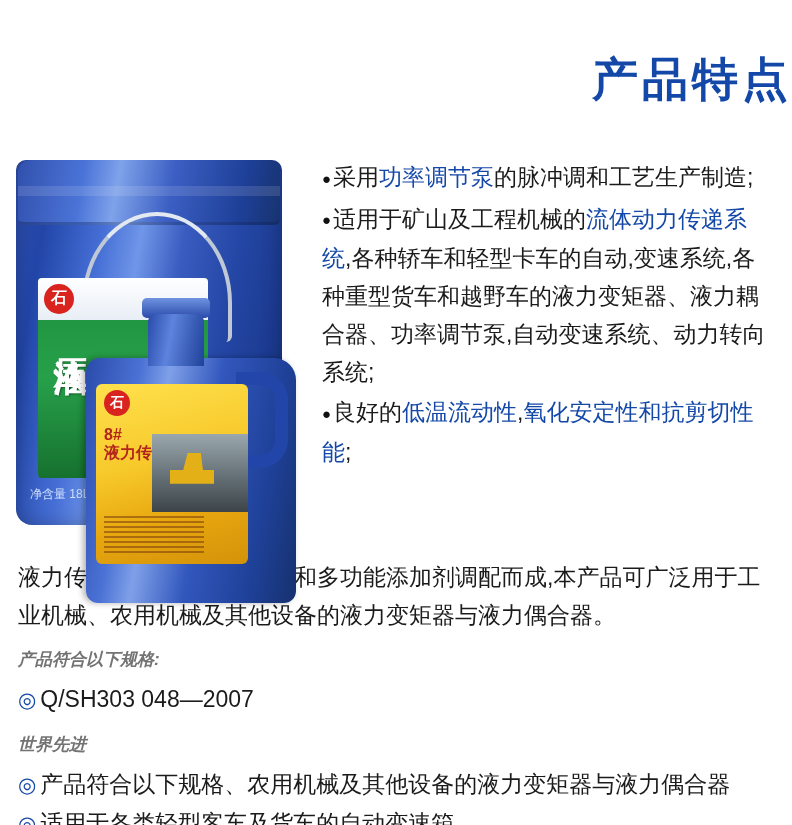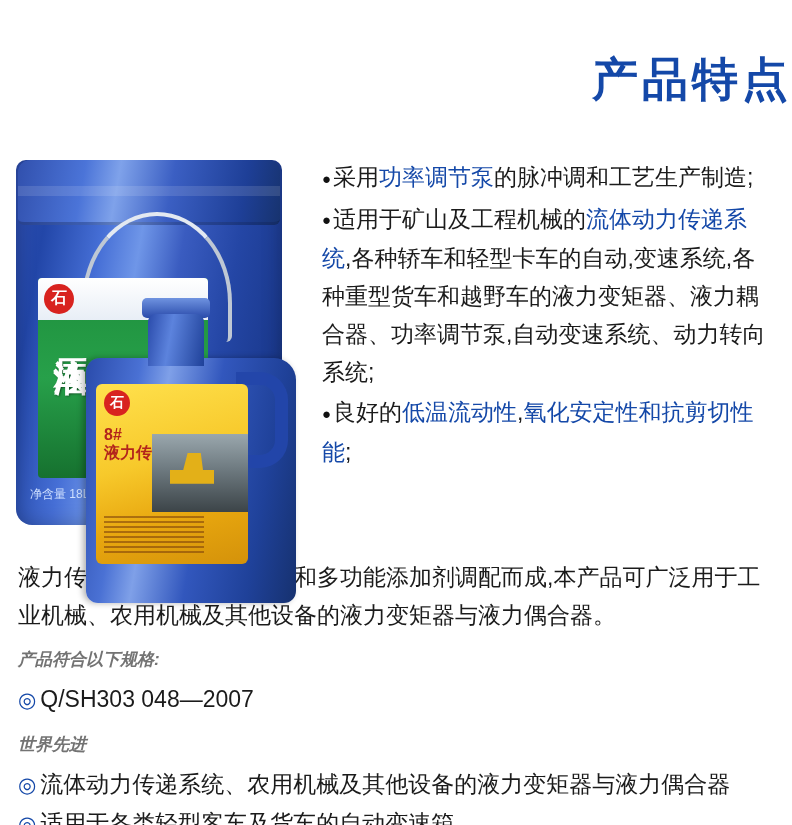--- a/index.html
+++ b/index.html
@@ -324,20 +324,20 @@
   <div class="section">
     <div class="section-heading">产品符合以下规格:</div>
     <div class="spec-line">
       <span class="circle-mark">◎</span><span>Q/SH303 048—2007</span>
     </div>
   </div>
 
   <div class="section">
     <div class="section-heading">世界先进</div>
     <div class="spec-line">
-      <span class="circle-mark">◎</span><span>流体动力传递系统、农用机械及其他设备的液力变矩器与液力偶合器</span>
+      <span class="circle-mark">◎</span><span>产品符合以下规格、农用机械及其他设备的液力变矩器与液力偶合器</span>
     </div>
     <div class="spec-line">
       <span class="circle-mark">◎</span><span>适用于各类轻型客车及货车的自动变速箱</span>
     </div>
   </div>
 
 </div>
 
 </body></html>

